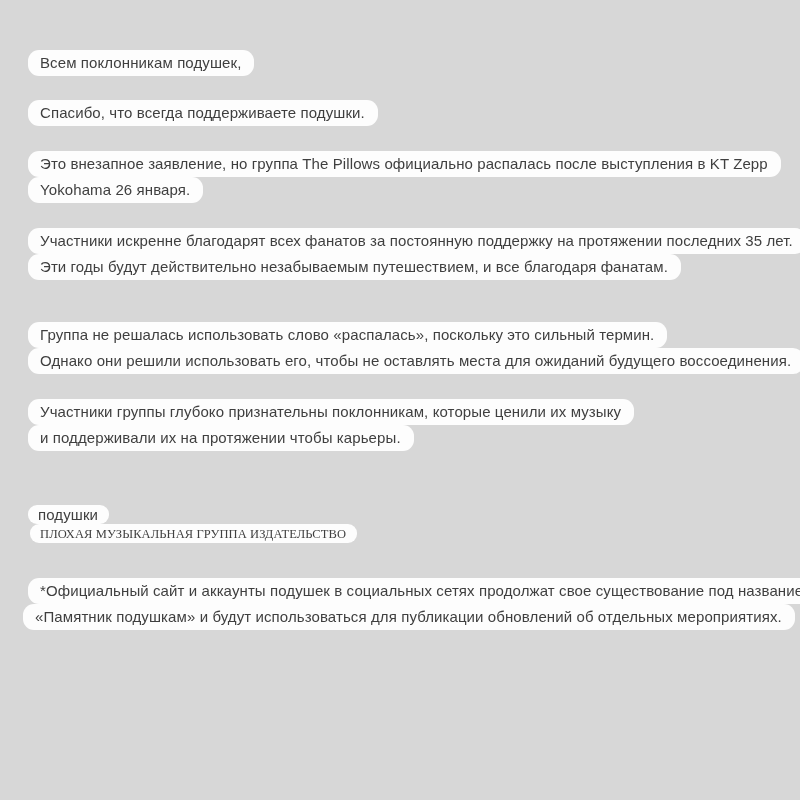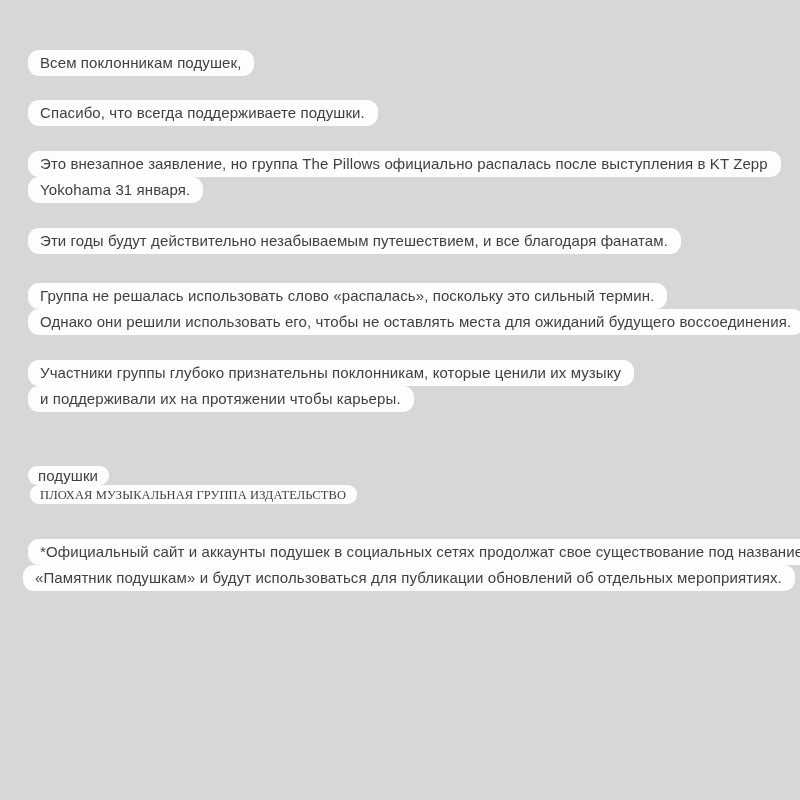--- a/index.html
+++ b/index.html
@@ -28,21 +28,21 @@
     color: #3f3f3f;
     letter-spacing: 0.1px;
     white-space: nowrap;
     box-sizing: border-box;
   }
   
   .p1  { padding-top: 50px; }
   .p2  { padding-top: 24px; }
   .p3  { padding-top: 25px; }
   .p4  { padding-top: 25px; }
-  .p5  { padding-top: 29px; }
+  .p5  { padding-top: 42px; }
   .p6  { padding-top: 25px; }
   .p7  { padding-top: 22px; }
   .p8  { padding-top: 26px; }
   .p9  { padding-top: 54px; }
   .p10 { padding-top: 35px; }
 
   .bubble.sig-name {
     padding: 1px 11px 1px 10px;
     border-radius: 9px;
     line-height: 17px;
@@ -67,24 +67,25 @@
   <div class="para p1">
     <div class="line"><span class="bubble">Всем поклонникам подушек,</span></div>
   </div>
 
   <div class="para p2">
     <div class="line"><span class="bubble">Спасибо, что всегда поддерживаете подушки.</span></div>
   </div>
 
   <div class="para p3">
     <div class="line"><span class="bubble">Это внезапное заявление, но группа The Pillows официально распалась после выступления в KT Zepp</span></div>
-    <div class="line"><span class="bubble">Yokohama 31 января.</span></div>
+    <div class="line"><span class="bubble">Yokohama 26 января.</span></div>
   </div>
 
   <div class="para p4">
+    <div class="line"><span class="bubble">Участники искренне благодарят всех фанатов за постоянную поддержку на протяжении последних 35 лет.</span></div>
     <div class="line"><span class="bubble">Эти годы будут действительно незабываемым путешествием, и все благодаря фанатам.</span></div>
   </div>
 
   <div class="para p5">
     <div class="line"><span class="bubble">Группа не решалась использовать слово «распалась», поскольку это сильный термин.</span></div>
     <div class="line"><span class="bubble">Однако они решили использовать его, чтобы не оставлять места для ожиданий будущего воссоединения.</span></div>
   </div>
 
   <div class="para p6">
     <div class="line"><span class="bubble">Участники группы глубоко признательны поклонникам, которые ценили их музыку</span></div>

